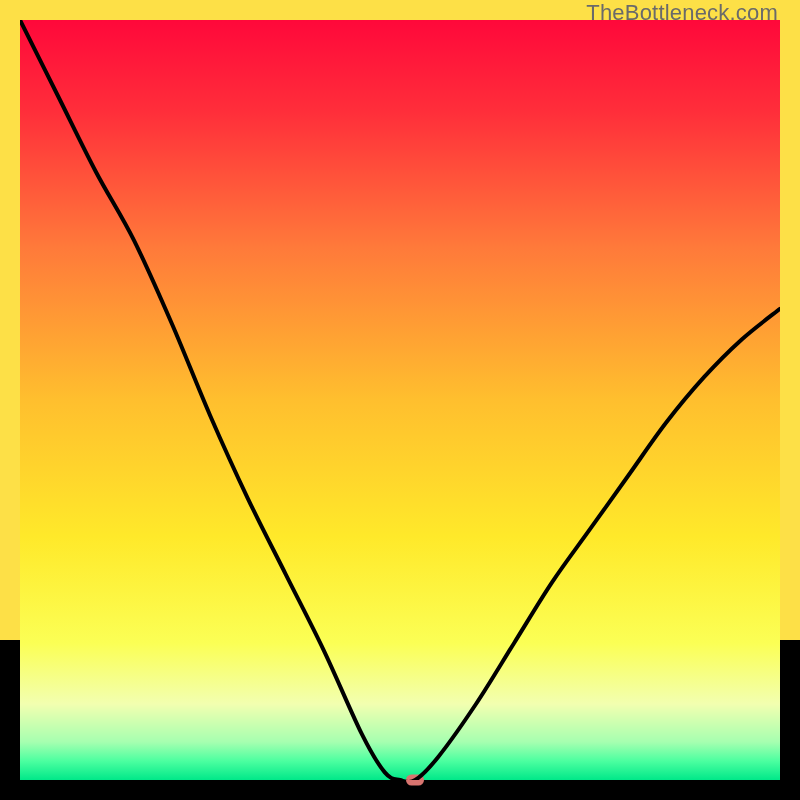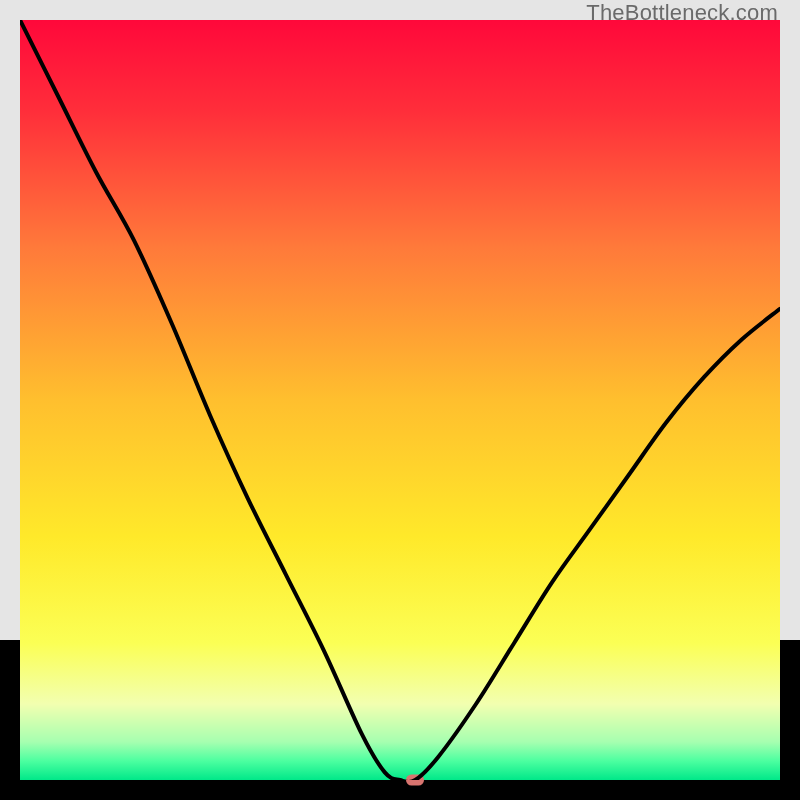--- a/index.html
+++ b/index.html
@@ -1,21 +1,21 @@
 <!DOCTYPE html>
 <html><head>
 <meta charset="utf-8">
 <style>
   * { margin: 0; padding: 0; box-sizing: border-box; }
   html, body { width: 800px; height: 800px; overflow: hidden; background: #000; }
   .frame {
     position: relative;
     width: 800px;
     height: 640px;
-    background: #e5e5e5;
+    background: #fde047;
   }
   .plot-area {
     position: absolute;
     left: 20px;
     top: 20px;
     width: 760px;
     height: 760px;
   }
   .watermark {
     position: absolute;

